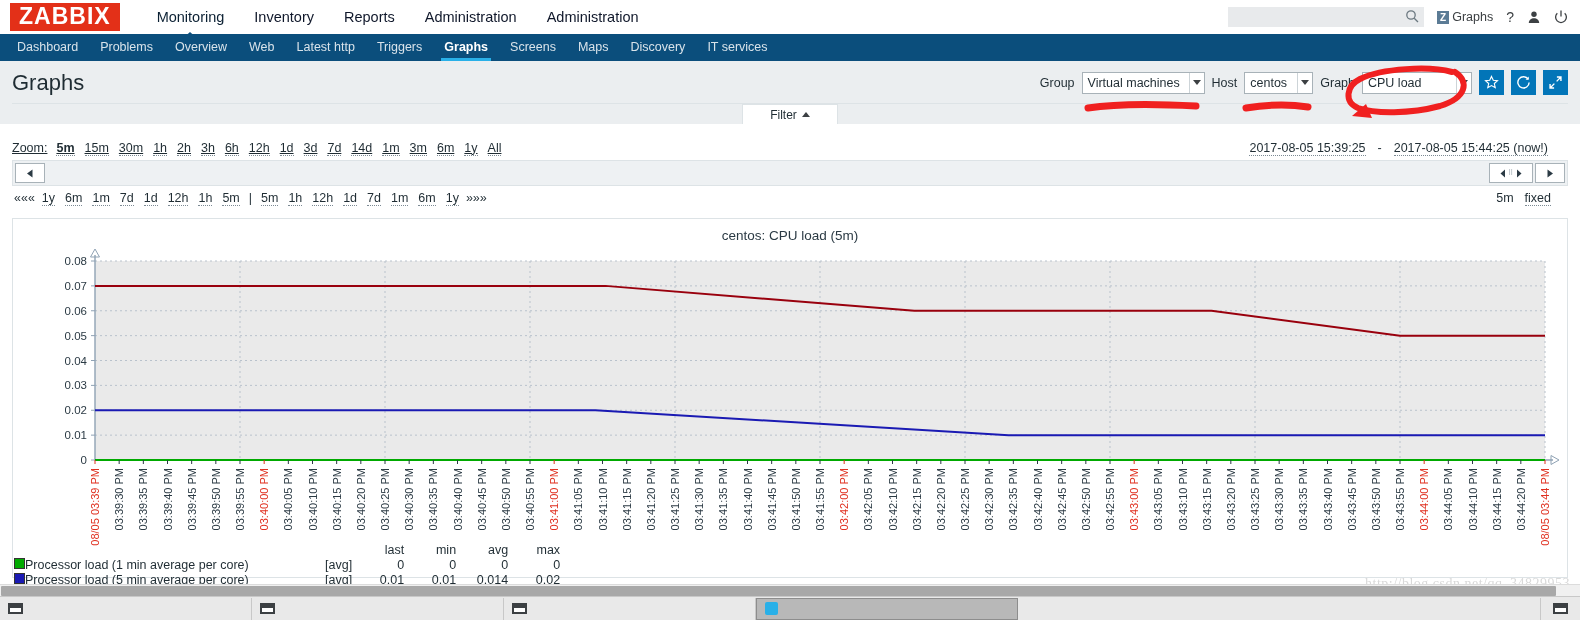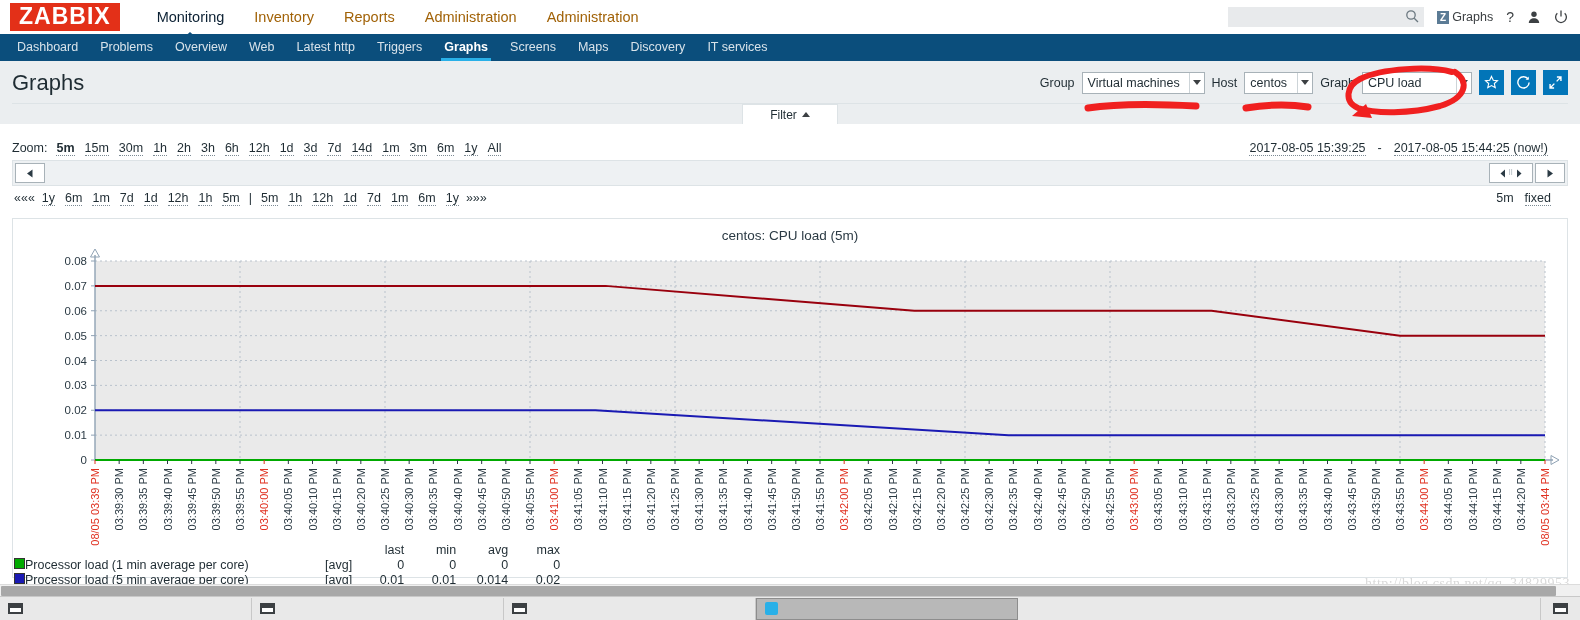--- a/index.html
+++ b/index.html
@@ -27,21 +27,21 @@
     font-family: "Liberation Sans", sans-serif;
     font-weight: bold;
     font-size: 23px;
     letter-spacing: 1px;
     padding: 1px 9px 3px 9px;
     line-height: 24px;
     margin-right: 22px;
   }
   .mainnav { display: flex; align-items: center; height: 34px; }
   .mainnav a {
-    color: #a16207;
+    color: #0f172a;
     font-size: 14.5px;
     text-decoration: none;
     padding: 0 15px;
     line-height: 34px;
     position: relative;
   }
   .mainnav a.active { color: #0b2033; }
   .mainnav a.active::after {
     content: "";
     position: absolute;
@@ -181,20 +181,21 @@
   }
   .filterbody { background: #fff; height: 12px; }
 
   
   .timebar { background: #fff; padding: 0 12px; }
   .zoomrow {
     height: 24px;
     display: flex; align-items: center;
     font-size: 12.5px; color: #1f2c33;
     position: relative;
+    text-decoration: underline;
   }
   .zoomrow .lbl { margin-right: 4px; }
   .zoomrow a, .navrow a, .timerange a, .fixedlbl a {
     color: #1f2c33; font-size: 12.5px;
     text-decoration: none;
     border-bottom: 1px dotted #7c8a94;
     margin: 0 5px;
   }
   .zoomrow a.cur { font-weight: bold; }
   .timerange {

